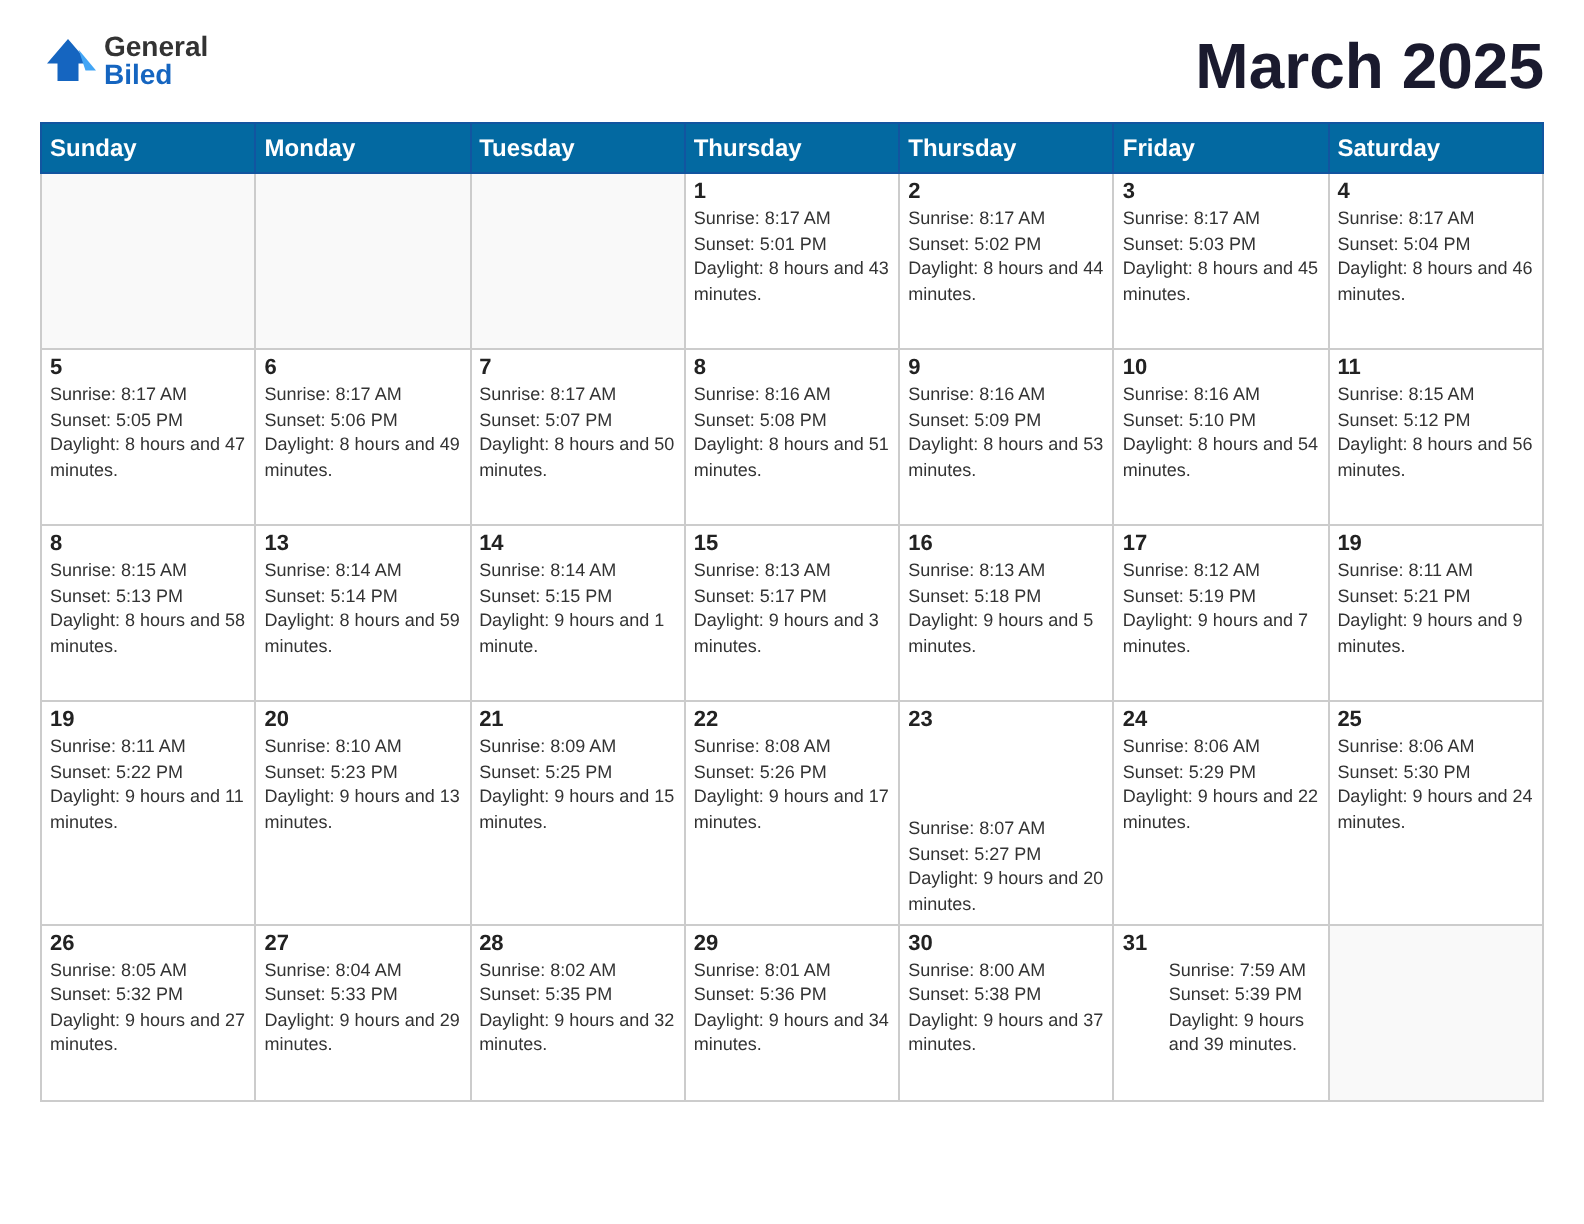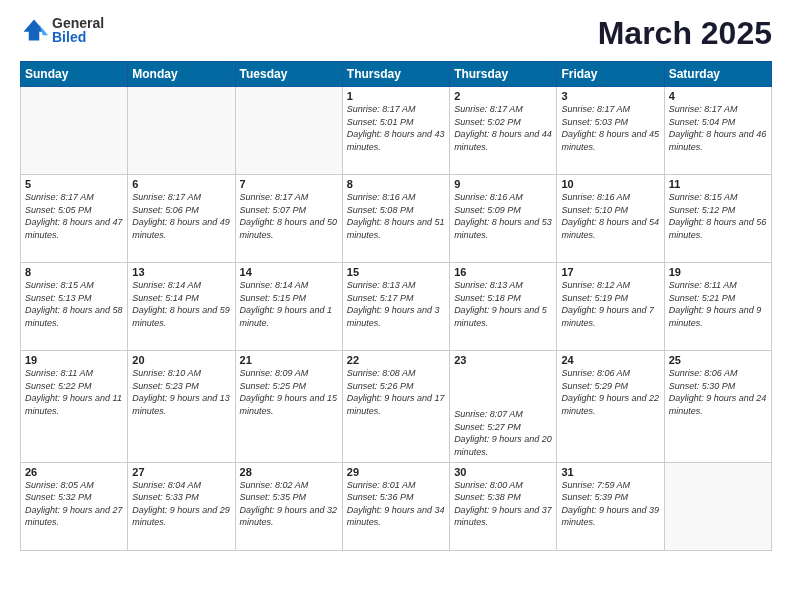--- a/index.html
+++ b/index.html
@@ -90,21 +90,20 @@
     .day-number {
       font-size: 11px;
       font-weight: bold;
       color: #222;
       margin-bottom: 1px;
     }
     .day-info {
       font-size: 9px;
       color: #333;
       line-height: 1.4;
-      font-style: italic;
     }
   </style>
 </head>
 <body>
 
 <div class="page">
   <div class="header">
     <div class="logo">
       <svg class="logo-icon" viewBox="0 0 32 32">
         <polygon points="16,4 28,18 22,18 22,28 10,28 10,18 4,18" fill="#1565c0"></polygon>
@@ -320,21 +319,21 @@
 Daylight: 9 hours and 34 minutes.</div>
           </td>
           <td>
             <div class="day-number">30</div>
             <div class="day-info" style="white-space: pre-line;">Sunrise: 8:00 AM
 Sunset: 5:38 PM
 Daylight: 9 hours and 37 minutes.</div>
           </td>
           <td>
             <div class="day-number">31</div>
-            <div class="day-info" style="white-space: pre-line;">Sunrise: 7:59 AM
+            <div class="day-info" style="white-space: pre-line; margin-left: 23px;">Sunrise: 7:59 AM
 Sunset: 5:39 PM
 Daylight: 9 hours and 39 minutes.</div>
           </td>
           <td class="empty"></td>
         </tr>
       </tbody>
   </table>
 </div>
 
 </body></html>

